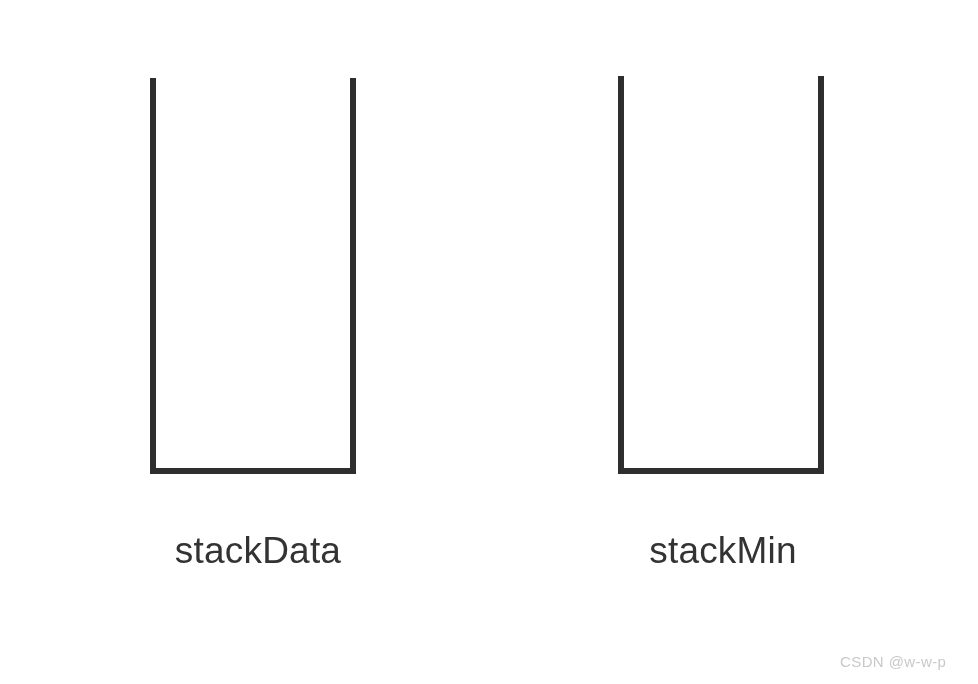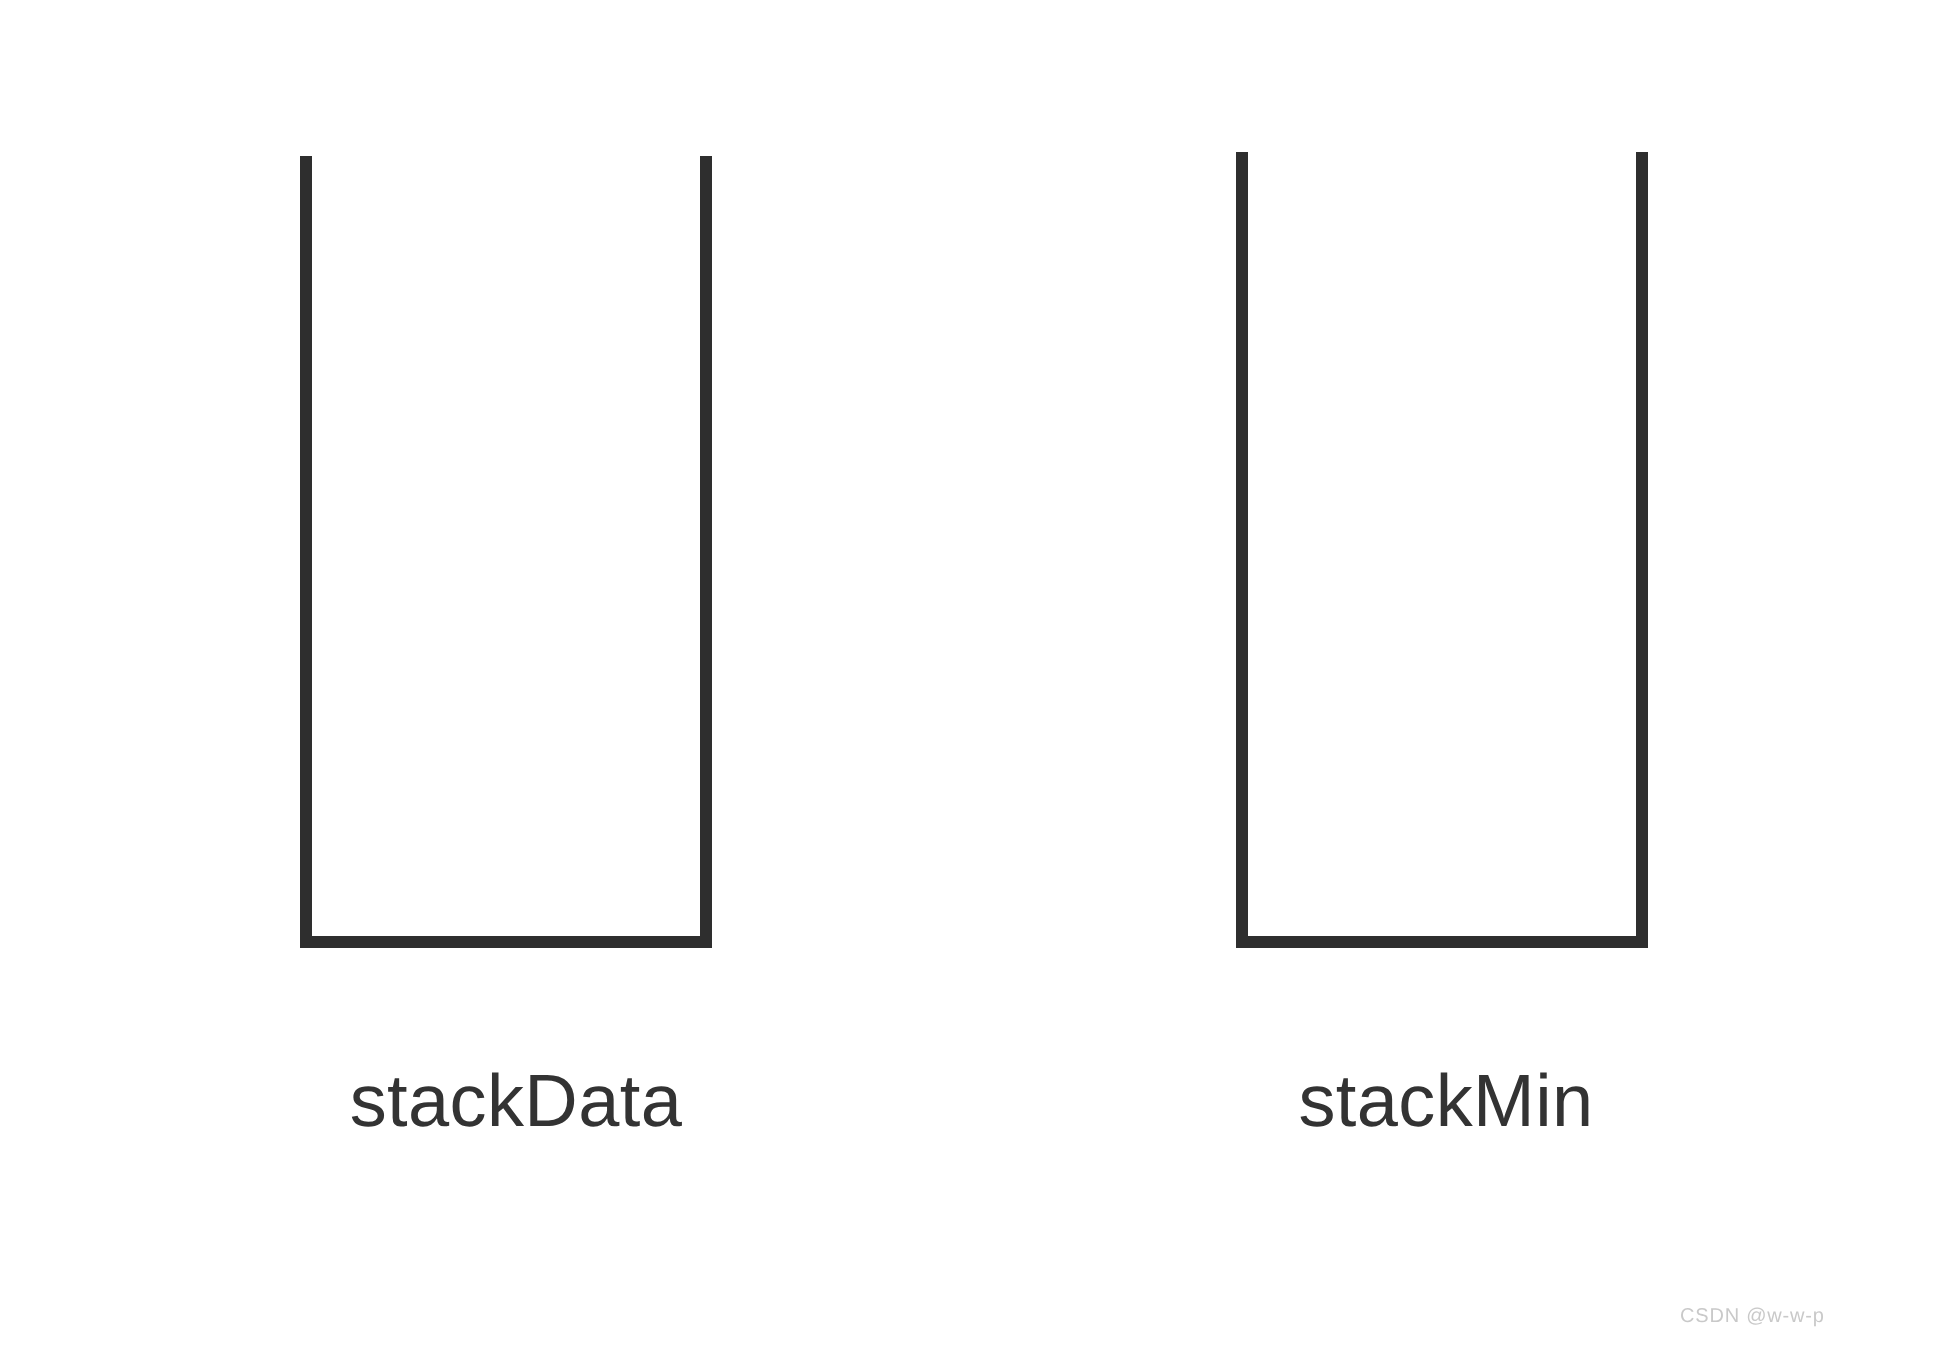--- a/index.html
+++ b/index.html
@@ -47,21 +47,21 @@
     line-height: 1;
     white-space: nowrap;
     text-align: center;
     font-family: "Liberation Sans", "DejaVu Sans", sans-serif;
   }
 
   
   #watermark {
     position: absolute;
     color: #c9c9c9;
-    font-size: 10px;
+    font-size: 15px;
     font-weight: 400;
     letter-spacing: 0.4px;
     line-height: 1;
     white-space: nowrap;
     font-family: "Liberation Sans", "DejaVu Sans", sans-serif;
   }
 </style>
 </head>
 <body>
 

